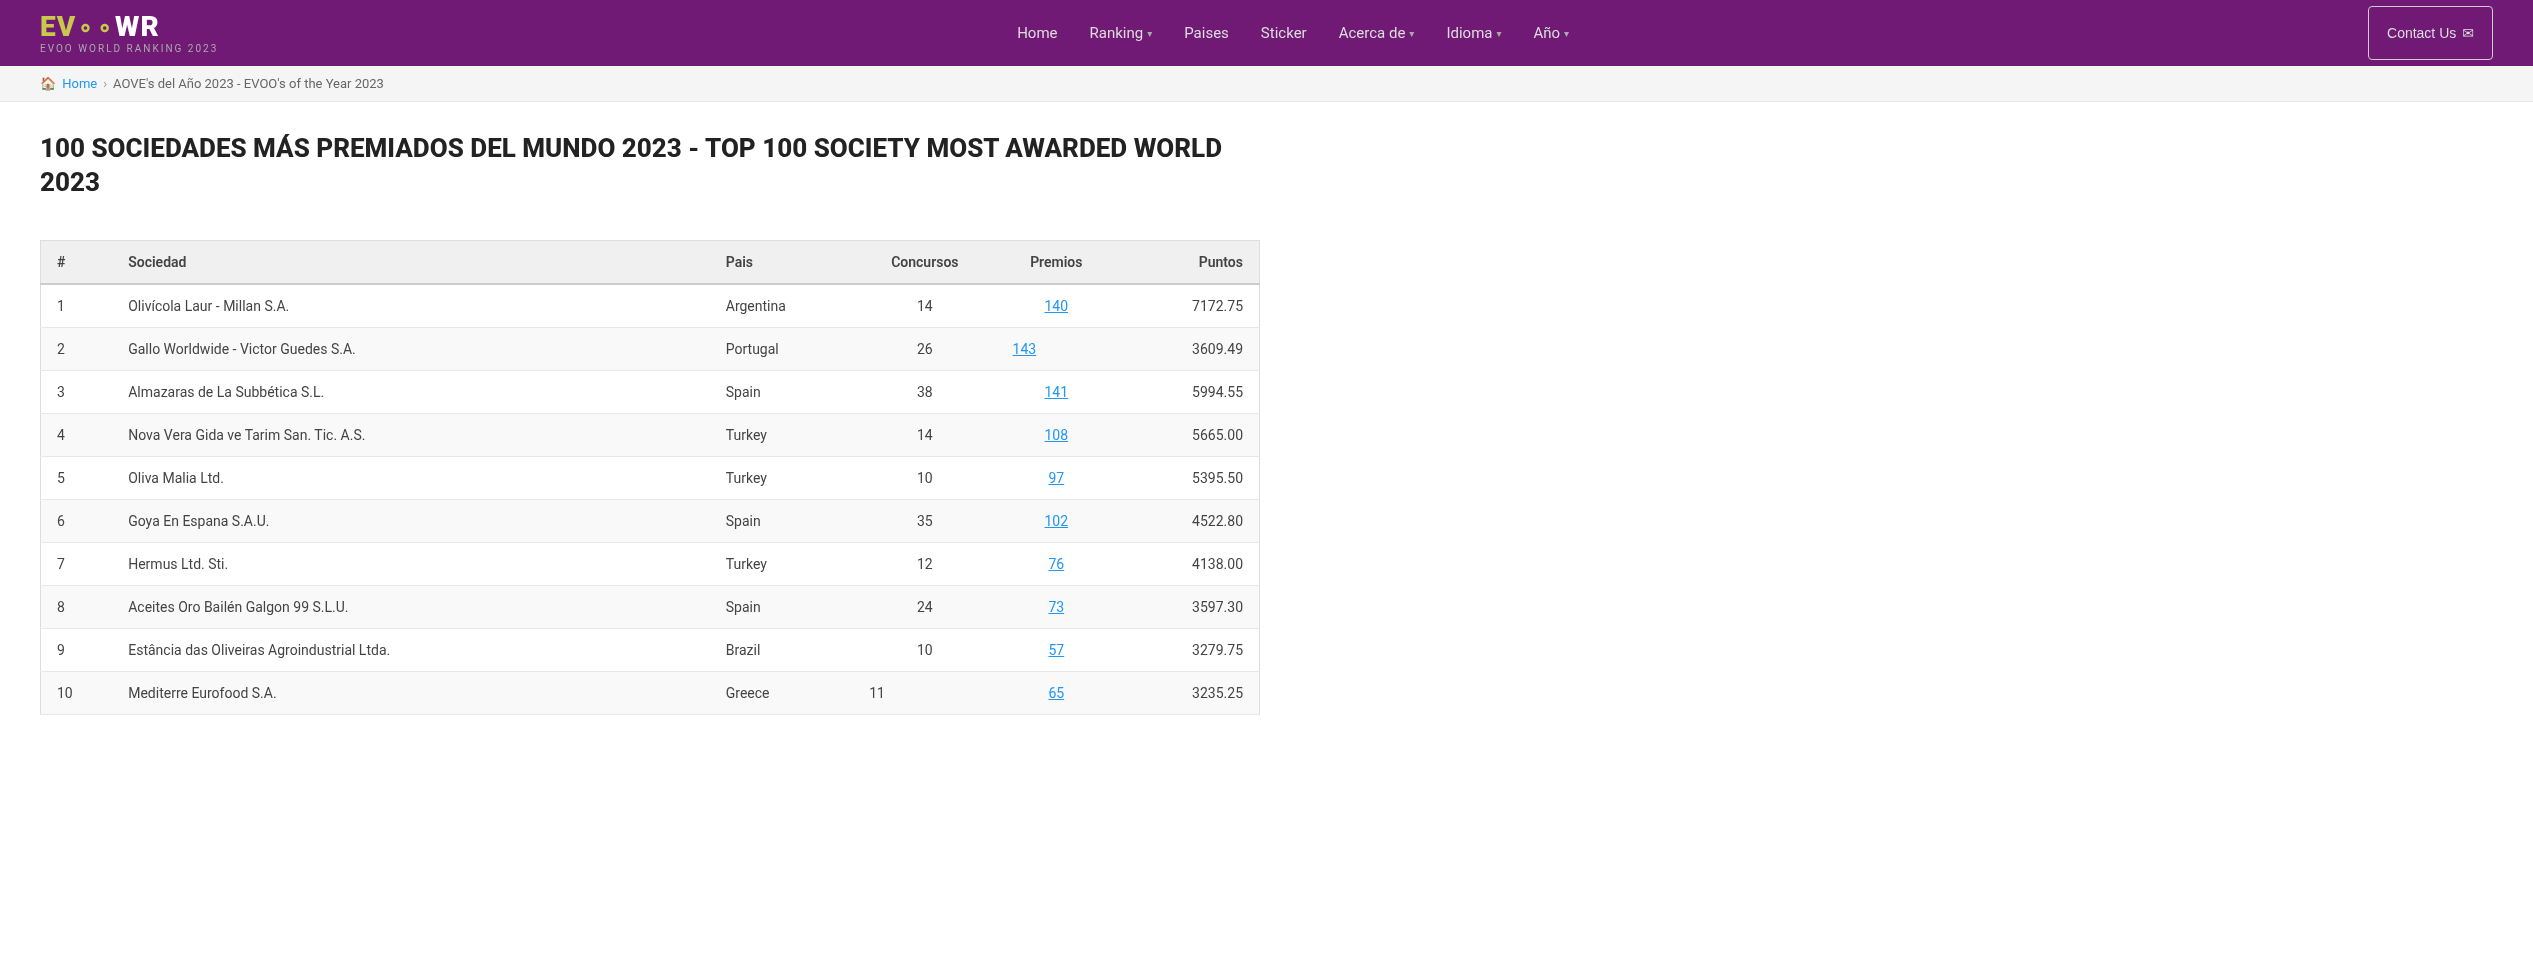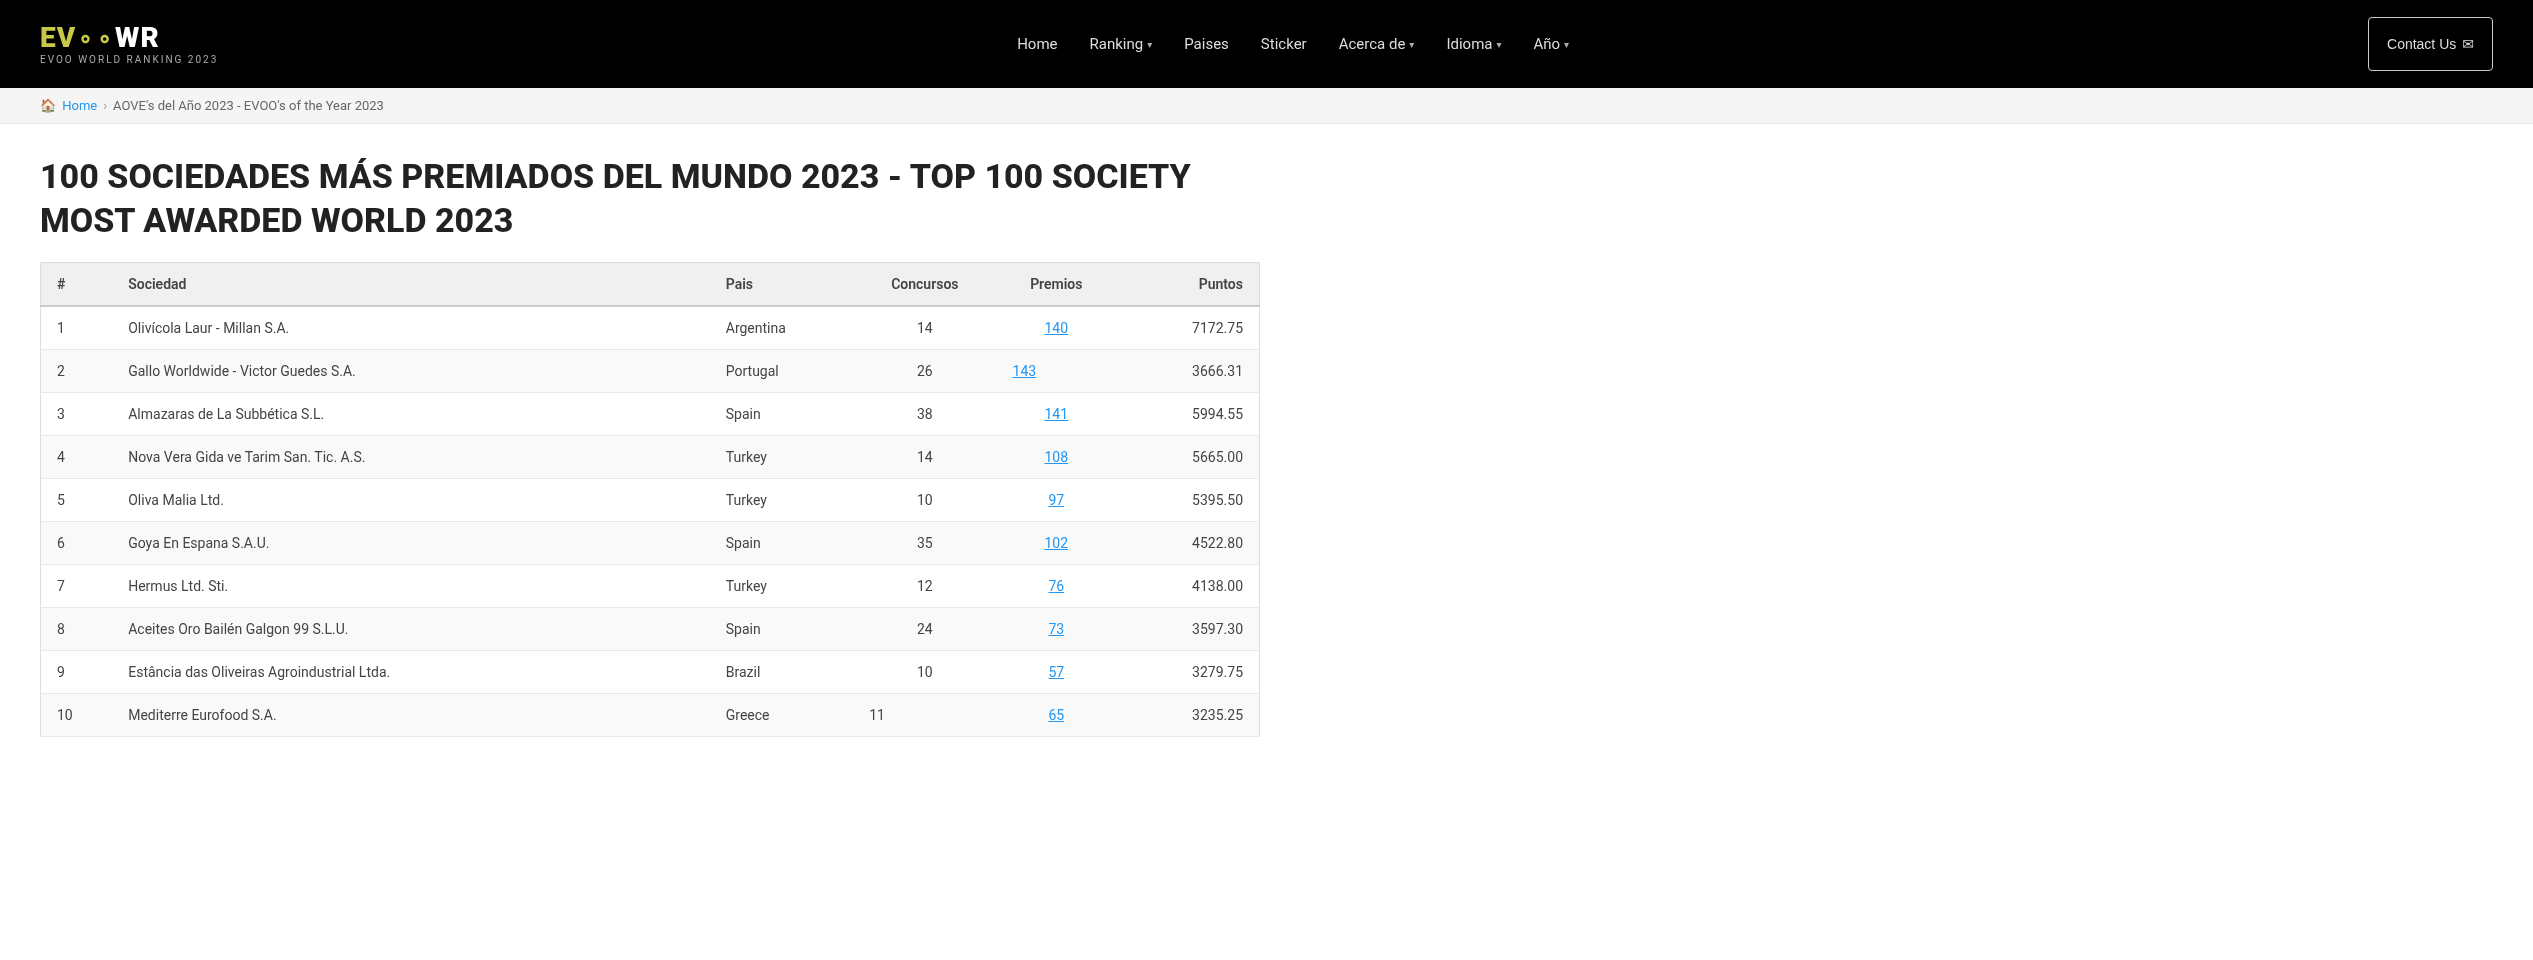--- a/index.html
+++ b/index.html
@@ -1,24 +1,24 @@
 <!DOCTYPE html>
 <html><head>
   <meta charset="utf-8">
   <style>
     * { margin: 0; padding: 0; box-sizing: border-box; }
     body { font-family: -apple-system, BlinkMacSystemFont, 'Segoe UI', Roboto, Arial, sans-serif; background: #fff; color: #333; font-size: 15px; }
 
     
     .navbar {
-      background: #000000;
+      background: #701a75;
       display: flex;
       align-items: center;
       padding: 0 40px;
-      height: 88px;
+      height: 66px;
       gap: 40px;
     }
     .logo-area {
       display: flex;
       flex-direction: column;
       align-items: flex-start;
       min-width: 160px;
     }
     .logo-text {
       font-size: 28px;
@@ -73,25 +73,25 @@
     }
     .breadcrumb a { color: #2196f3; text-decoration: none; }
     .breadcrumb-sep { color: #999; }
 
     
     .main-content {
       padding: 30px 40px 40px 40px;
       max-width: 1300px;
     }
     .page-title {
-      font-size: 34px;
+      font-size: 26px;
       font-weight: 800;
       color: #222;
       line-height: 1.3;
-      margin-bottom: 20px;
+      margin-bottom: 40px;
     }
 
     
     .ranking-table {
       width: 100%;
       border-collapse: collapse;
       border: 1px solid #ddd;
     }
     .ranking-table thead tr {
       background: #f0f0f0;
@@ -200,21 +200,21 @@
     <td class="col-concursos" style="text-align:center;">14</td>
     <td class="col-premios" style="text-align:center;"><a class="link-blue">140</a></td>
     <td class="col-puntos" style="text-align:right;">7172.75</td>
   </tr>
         <tr>
     <td class="col-num">2</td>
     <td class="col-sociedad">Gallo Worldwide - Victor Guedes S.A.</td>
     <td class="col-pais">Portugal</td>
     <td class="col-concursos" style="text-align:center;">26</td>
     <td class="col-premios" style="text-align:left;"><a class="link-blue">143</a></td>
-    <td class="col-puntos" style="text-align:right;">3666.31</td>
+    <td class="col-puntos" style="text-align:right;">3609.49</td>
   </tr>
         <tr>
     <td class="col-num">3</td>
     <td class="col-sociedad">Almazaras de La Subbética S.L.</td>
     <td class="col-pais">Spain</td>
     <td class="col-concursos" style="text-align:center;">38</td>
     <td class="col-premios" style="text-align:center;"><a class="link-blue">141</a></td>
     <td class="col-puntos" style="text-align:right;">5994.55</td>
   </tr>
         <tr>

